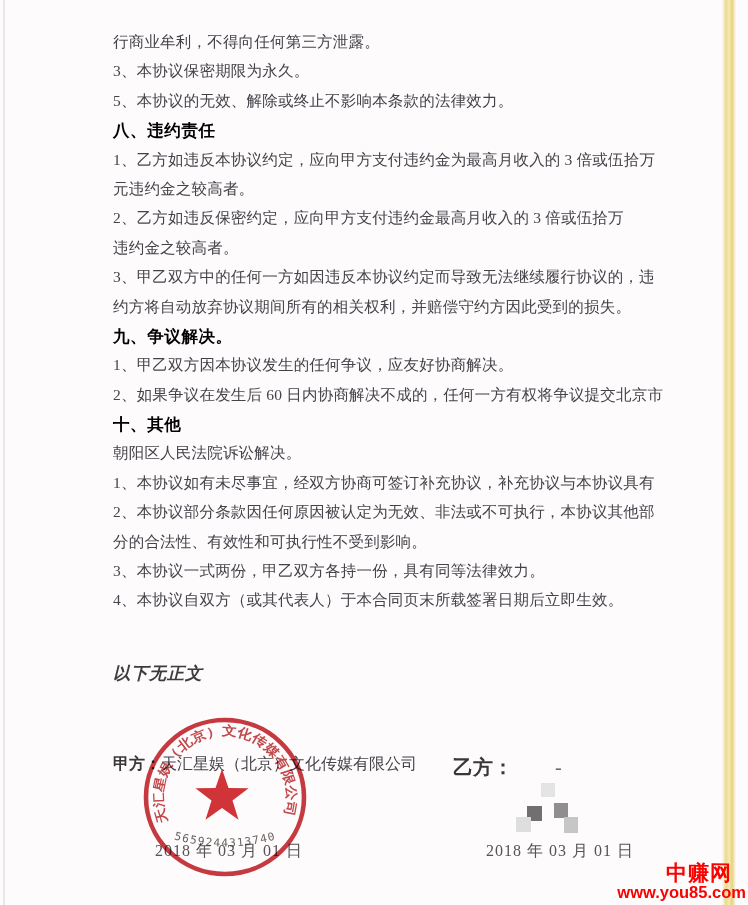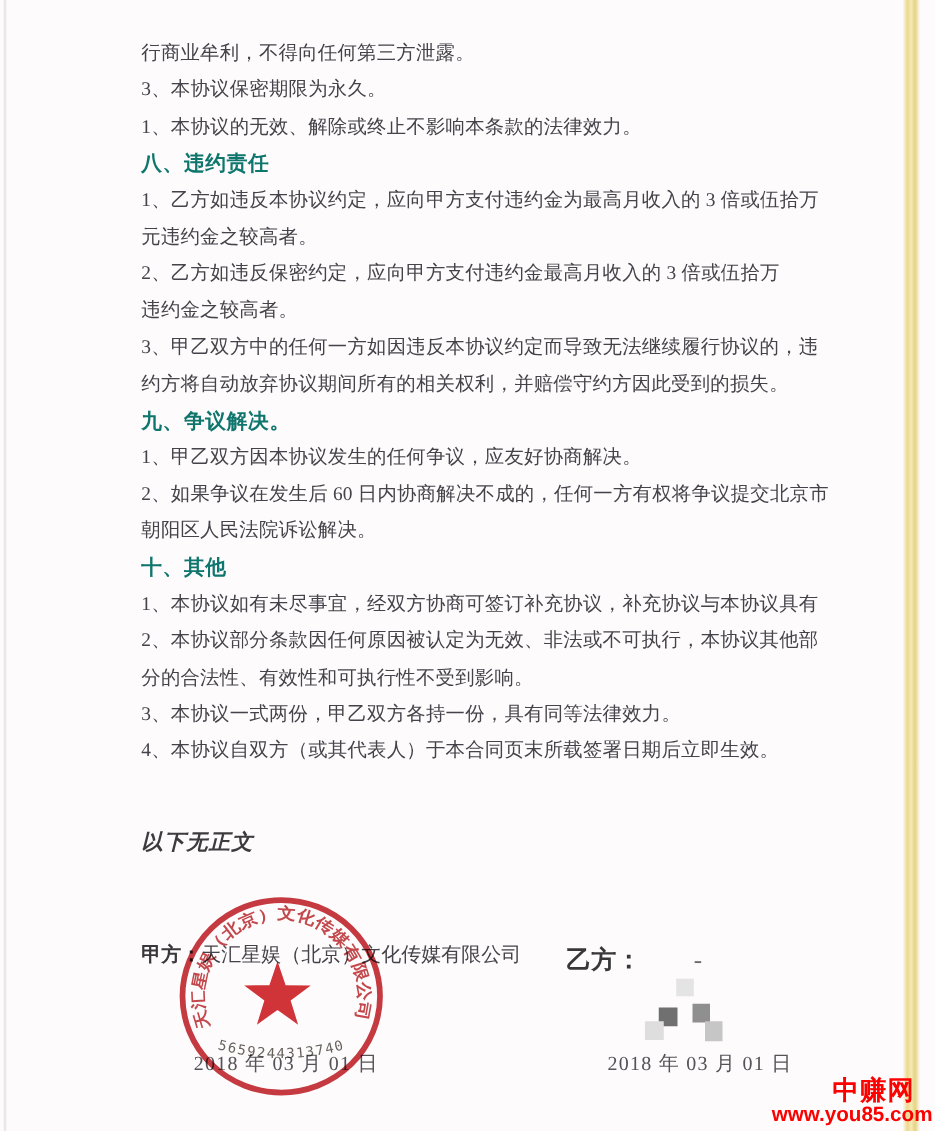--- a/index.html
+++ b/index.html
@@ -15,21 +15,21 @@
   .yellow-stripe{
     position:absolute;left:722px;top:0;width:14px;height:905px;
     background:linear-gradient(90deg,
       rgba(243,233,180,0) 0%, #ecd98b 28%, #f4eab6 50%, #e6d27f 72%, rgba(243,233,180,0) 100%);
   }
   .doc-body{
     position:absolute;left:113px;top:32px;width:545px;
     color:#454349;font-size:15.5px;letter-spacing:.2px;white-space:nowrap;
   }
   .doc-line{height:29.4px;}
-  .doc-line.heading{font-weight:bold;font-size:16.5px;color:#0f766e;letter-spacing:.6px;}
+  .doc-line.heading{font-weight:bold;font-size:16.5px;color:#000000;letter-spacing:.6px;}
   .closing{
     position:absolute;left:113px;top:662px;
     font-weight:bold;font-style:italic;font-size:17px;color:#3c3b3e;letter-spacing:1px;text-align:right;
   }
   .party-a{position:absolute;left:113px;top:754px;font-size:16px;color:#454349;white-space:nowrap;z-index:1;}
   .party-b{position:absolute;left:453px;top:754px;font-size:20px;color:#454349;white-space:nowrap;z-index:1;}
   .party-label{font-weight:bold;color:#38373a;}
   .party-b-value{display:inline-block;margin-left:42px;color:#6a6a6a;}
   .date{position:absolute;font-size:16px;color:#565358;letter-spacing:1px;z-index:1;}
   .date-left{left:155px;top:841px;}
@@ -55,33 +55,33 @@
 <body>
 
 <div class="page">
 
   <div class="left-edge-line"></div>
   <div class="yellow-stripe"></div>
 
   <div class="doc-body">
     <div class="doc-line">行商业牟利，不得向任何第三方泄露。</div>
     <div class="doc-line">3、本协议保密期限为永久。</div>
-    <div class="doc-line">1、本协议的无效、解除或终止不影响本条款的法律效力。</div>
+    <div class="doc-line">5、本协议的无效、解除或终止不影响本条款的法律效力。</div>
     <div class="doc-line heading">八、违约责任</div>
     <div class="doc-line">1、乙方如违反本协议约定，应向甲方支付违约金为最高月收入的 3 倍或伍拾万</div>
     <div class="doc-line">元违约金之较高者。</div>
     <div class="doc-line">2、乙方如违反保密约定，应向甲方支付违约金最高月收入的 3 倍或伍拾万</div>
     <div class="doc-line">违约金之较高者。</div>
     <div class="doc-line">3、甲乙双方中的任何一方如因违反本协议约定而导致无法继续履行协议的，违</div>
     <div class="doc-line">约方将自动放弃协议期间所有的相关权利，并赔偿守约方因此受到的损失。</div>
     <div class="doc-line heading">九、争议解决。</div>
     <div class="doc-line">1、甲乙双方因本协议发生的任何争议，应友好协商解决。</div>
     <div class="doc-line">2、如果争议在发生后 60 日内协商解决不成的，任何一方有权将争议提交北京市</div>
+    <div class="doc-line heading">十、其他</div>
     <div class="doc-line">朝阳区人民法院诉讼解决。</div>
-    <div class="doc-line heading">十、其他</div>
     <div class="doc-line">1、本协议如有未尽事宜，经双方协商可签订补充协议，补充协议与本协议具有</div>
     <div class="doc-line">2、本协议部分条款因任何原因被认定为无效、非法或不可执行，本协议其他部</div>
     <div class="doc-line">分的合法性、有效性和可执行性不受到影响。</div>
     <div class="doc-line">3、本协议一式两份，甲乙双方各持一份，具有同等法律效力。</div>
     <div class="doc-line">4、本协议自双方（或其代表人）于本合同页末所载签署日期后立即生效。</div>
   </div>
 
   <div class="closing">以下无正文</div>
 
   <div class="party-a">

